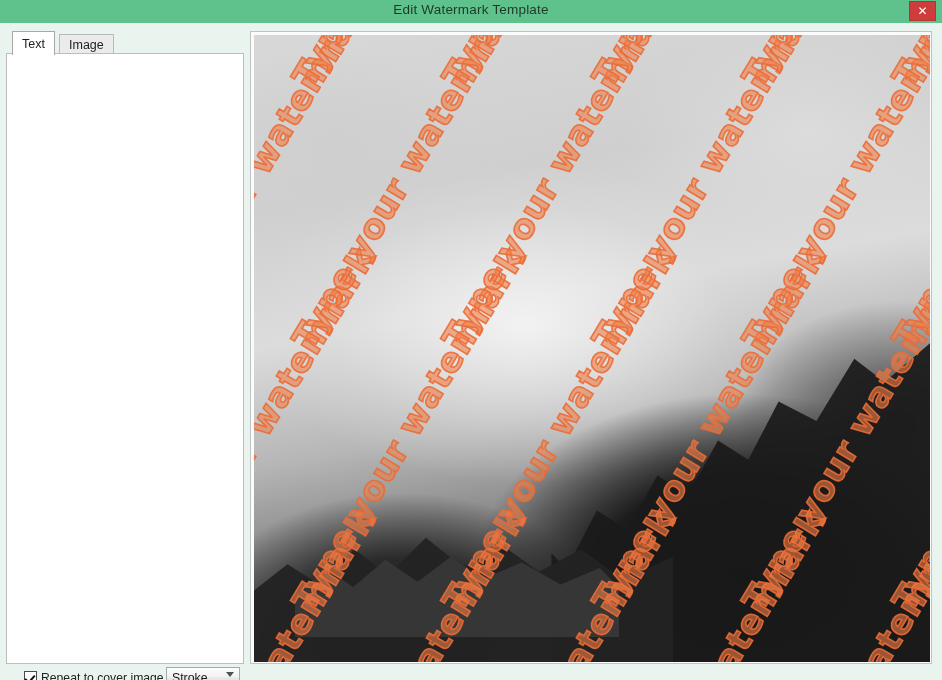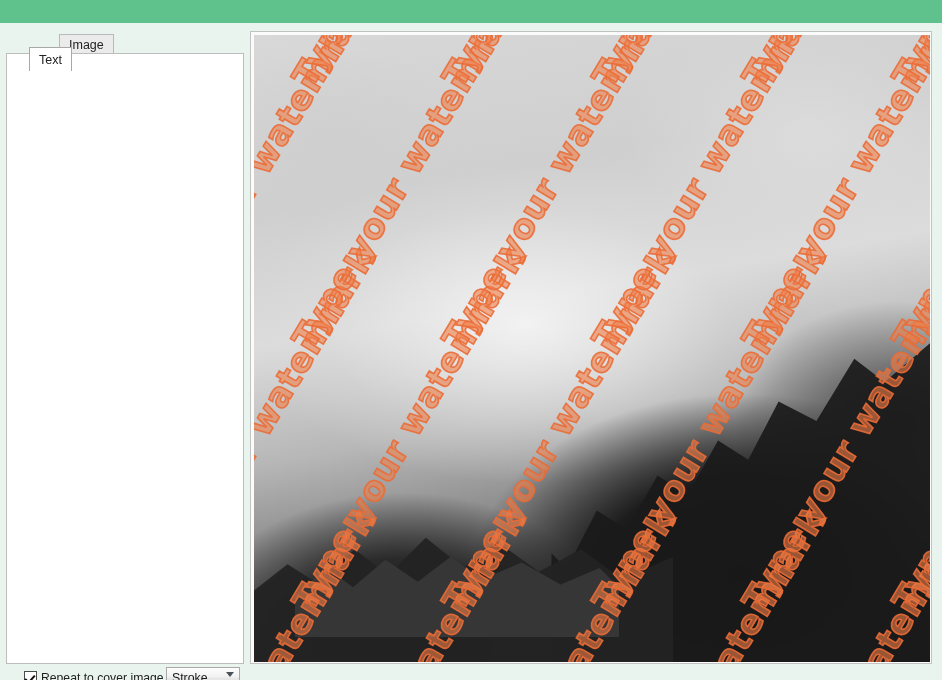--- a/index.html
+++ b/index.html
@@ -66,26 +66,25 @@
     height: 20px;
     padding: 2px 9px 0 9px;
     font-size: 12.5px; color: #222;
     border: 1px solid #b9b9b9;
     border-bottom: none;
     background: #ebebeb;
     cursor: pointer;
     line-height: 17px;
   }
   .tab.active {
-    top: 16px; height: 24px;
+    top: 0px; height: 24px;
     background: #ffffff;
     border-color: #a8a8a8;
     z-index: 3;
     line-height: 20px;
-    margin-left: 17px;
   }
   #tab-text { left: 6px; }
   #tab-image { left: 53px; }
 
   #tab-panel {
     position: absolute; left: 0; top: 22px;
     width: 238px; height: 611px;
     background: #ffffff;
     border: 1px solid #bdbdbd;
     z-index: 1;
@@ -308,20 +307,26 @@
     white-space: nowrap;
     line-height: 1;
     z-index: 40;
   }
 </style>
 </head>
 <body>
 
 <div id="window">
 
+  <div id="titlebar">
+    <div id="title-text">Edit Watermark Template</div>
+    <div id="close-button">
+      <span class="x">✕</span>
+    </div>
+  </div>
 
   <div id="client">
 
     <div id="left-panel">
 
       <div id="tabstrip">
         <div class="tab active" id="tab-text">Text</div>
         <div class="tab" id="tab-image">Image</div>
       </div>
 

